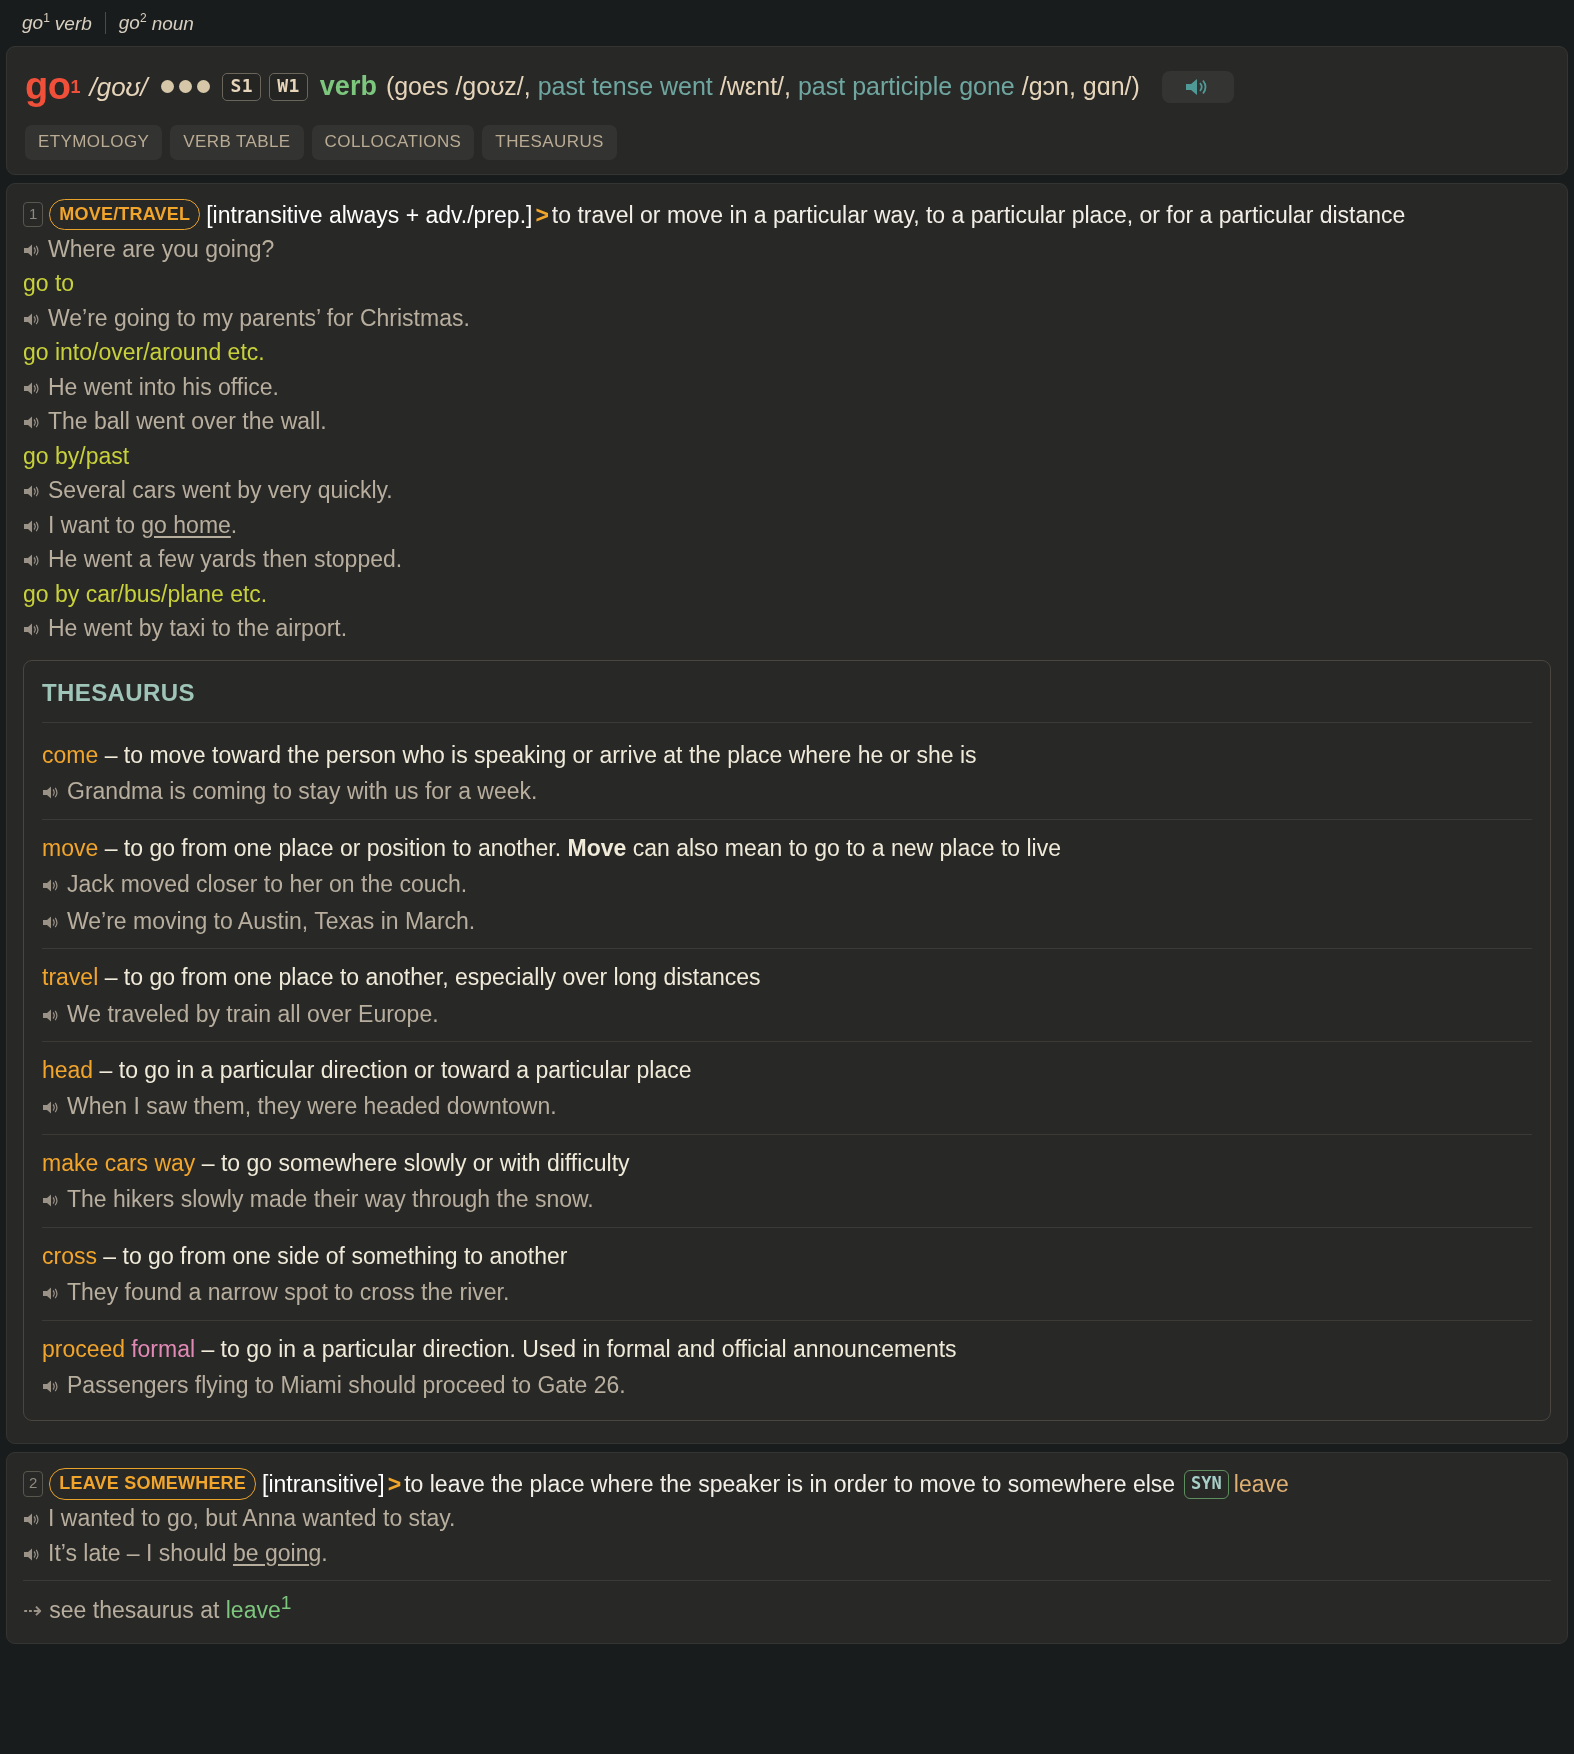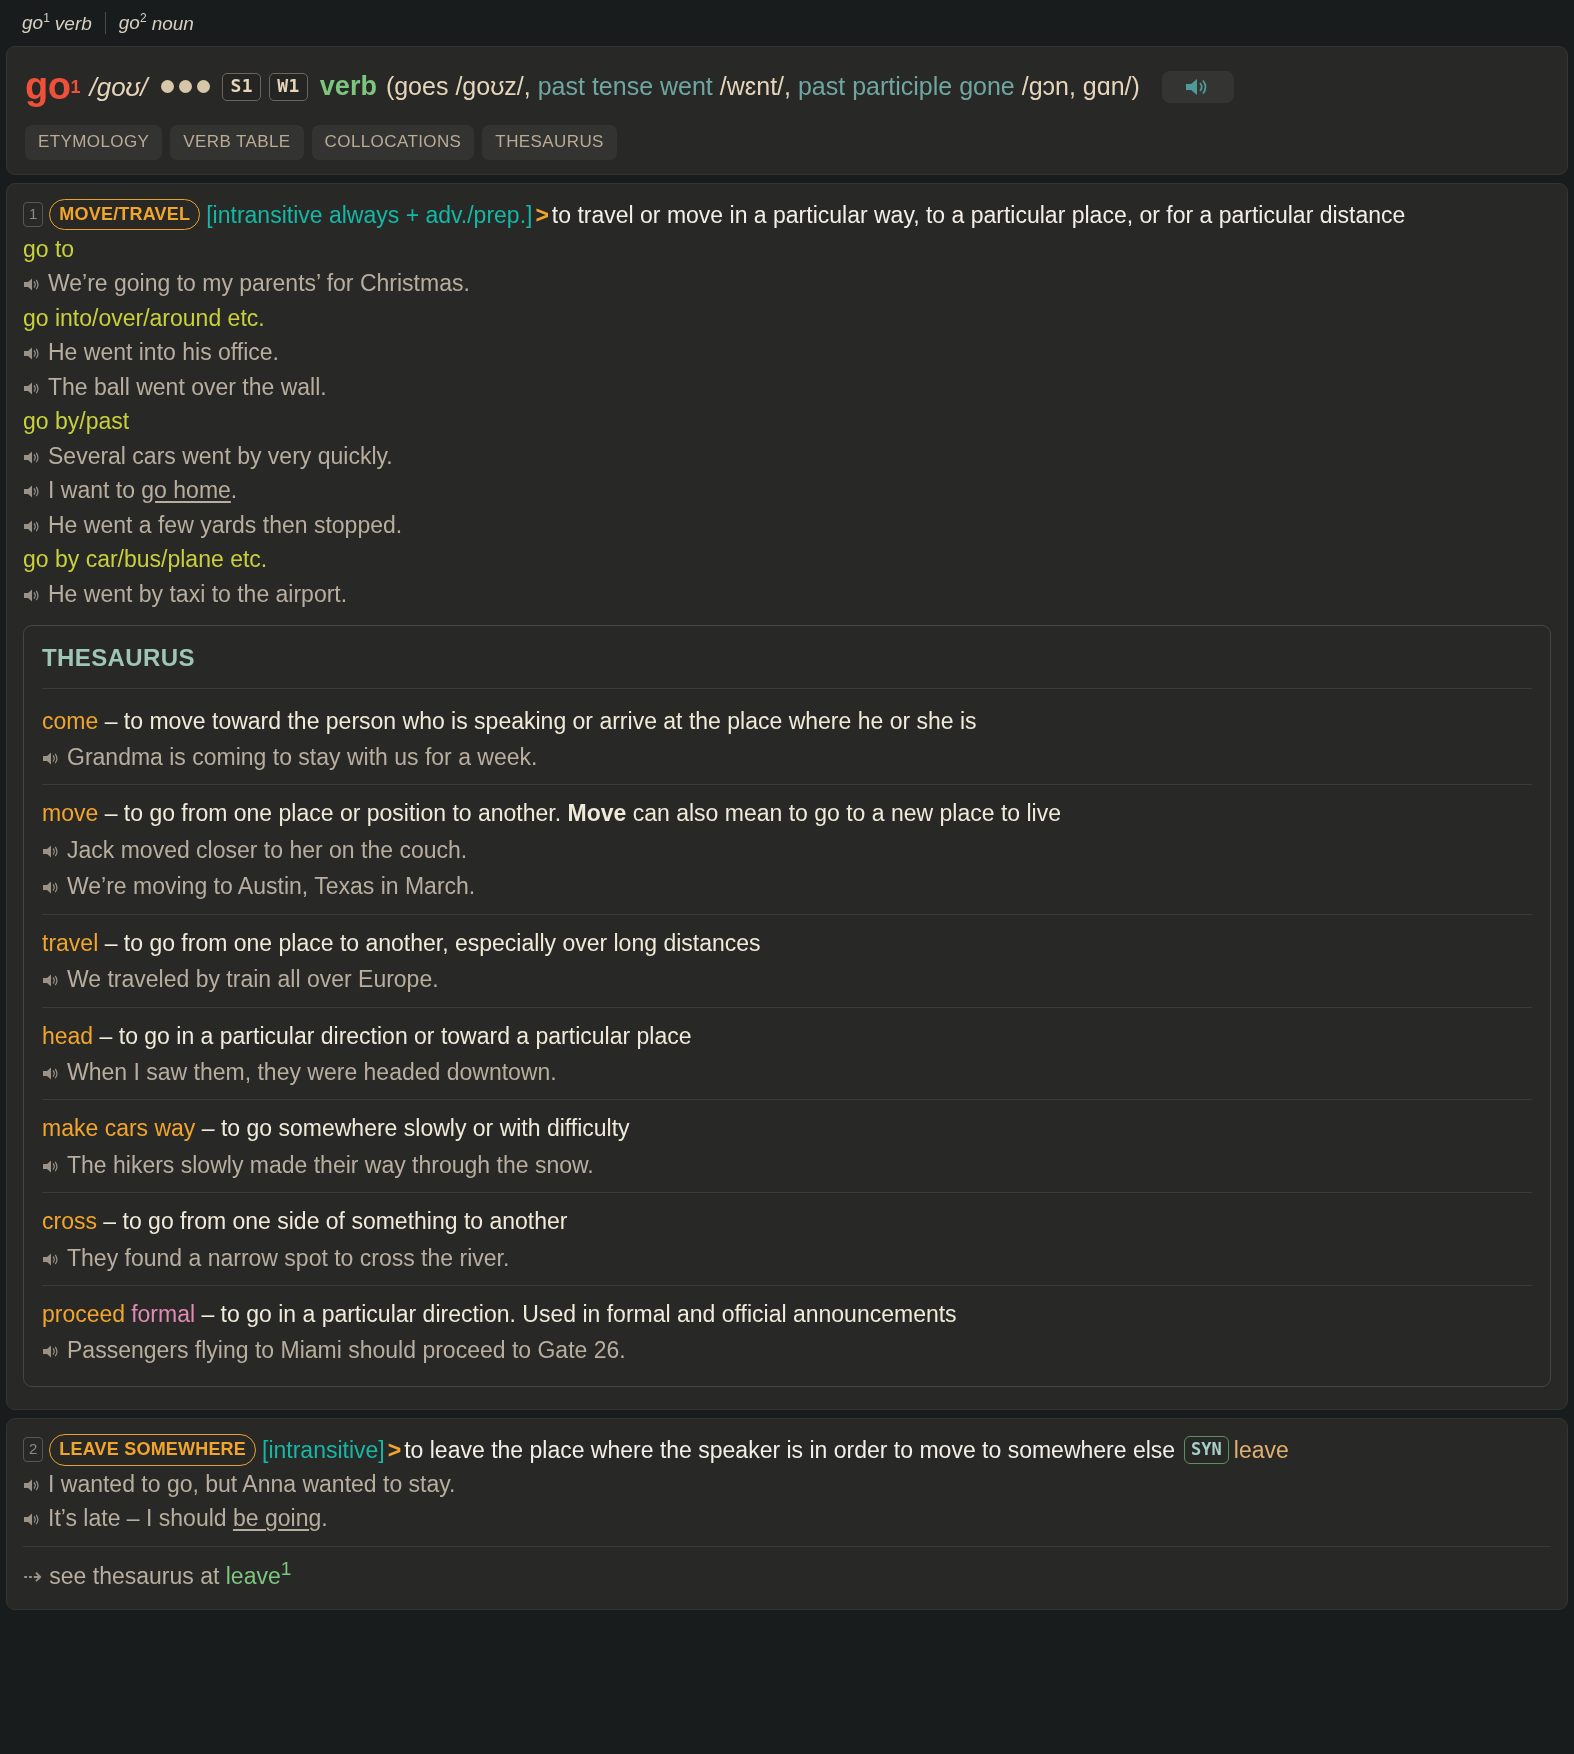--- a/index.html
+++ b/index.html
@@ -149,21 +149,21 @@
     border-radius: 16px;
     color: #f2a52b;
     font-weight: bold;
     font-size: 18px;
     letter-spacing: 0.2px;
     padding: 1px 9px 2px 9px;
     vertical-align: 3px;
     margin-right: 6px;
     white-space: nowrap;
   }
-  .gram { color: #14b8a6; }
+  .gram { color: #ffffff; }
   .arrow { color: #f2a52b; font-weight: bold; margin: 0 3px; }
   .def { color: #f3efe7; }
   .syn-badge {
     display: inline-block;
     border: 1.5px solid #5e8f5e;
     border-radius: 6px;
     color: #a6cfc8;
     font-weight: bold;
     font-size: 17px;
     padding: 0px 6px 1px 6px;
@@ -278,20 +278,25 @@
     <span class="tab-pill">THESAURUS</span>
   </div>
 </div>
 
 <div class="card sense-card">
   <div class="sense">
     <div class="sense-head">
       <span class="sense-num">1</span><span class="topic">MOVE/TRAVEL</span><span class="gram">[intransitive always + adv./prep.]</span><span class="arrow">&gt;</span><span class="def">to travel or move in a particular way, to a particular place, or for a particular distance</span>
     </div>
 
+    <div class="example"><span class="spk"><svg width="19" height="17" viewBox="0 0 19 17">
+            <path d="M1 6 L5 6 L9 2.5 L9 14.5 L5 11 L1 11 Z" fill="#9a9287"></path>
+            <path d="M11 5.5 Q13.5 8.5 11 11.5" stroke="#9a9287" stroke-width="1.2" fill="none"></path>
+            <path d="M13.2 3.8 Q16.6 8.5 13.2 13.2" stroke="#9a9287" stroke-width="1.2" fill="none"></path>
+          </svg></span><span>Where are you going?</span></div>
 
     <div class="colloc">go to</div>
 
     <div class="example"><span class="spk"><svg width="19" height="17" viewBox="0 0 19 17">
             <path d="M1 6 L5 6 L9 2.5 L9 14.5 L5 11 L1 11 Z" fill="#9a9287"></path>
             <path d="M11 5.5 Q13.5 8.5 11 11.5" stroke="#9a9287" stroke-width="1.2" fill="none"></path>
             <path d="M13.2 3.8 Q16.6 8.5 13.2 13.2" stroke="#9a9287" stroke-width="1.2" fill="none"></path>
           </svg></span><span>We’re going to my parents’ for Christmas.</span></div>
 
     <div class="colloc">go into/over/around etc.</div>

